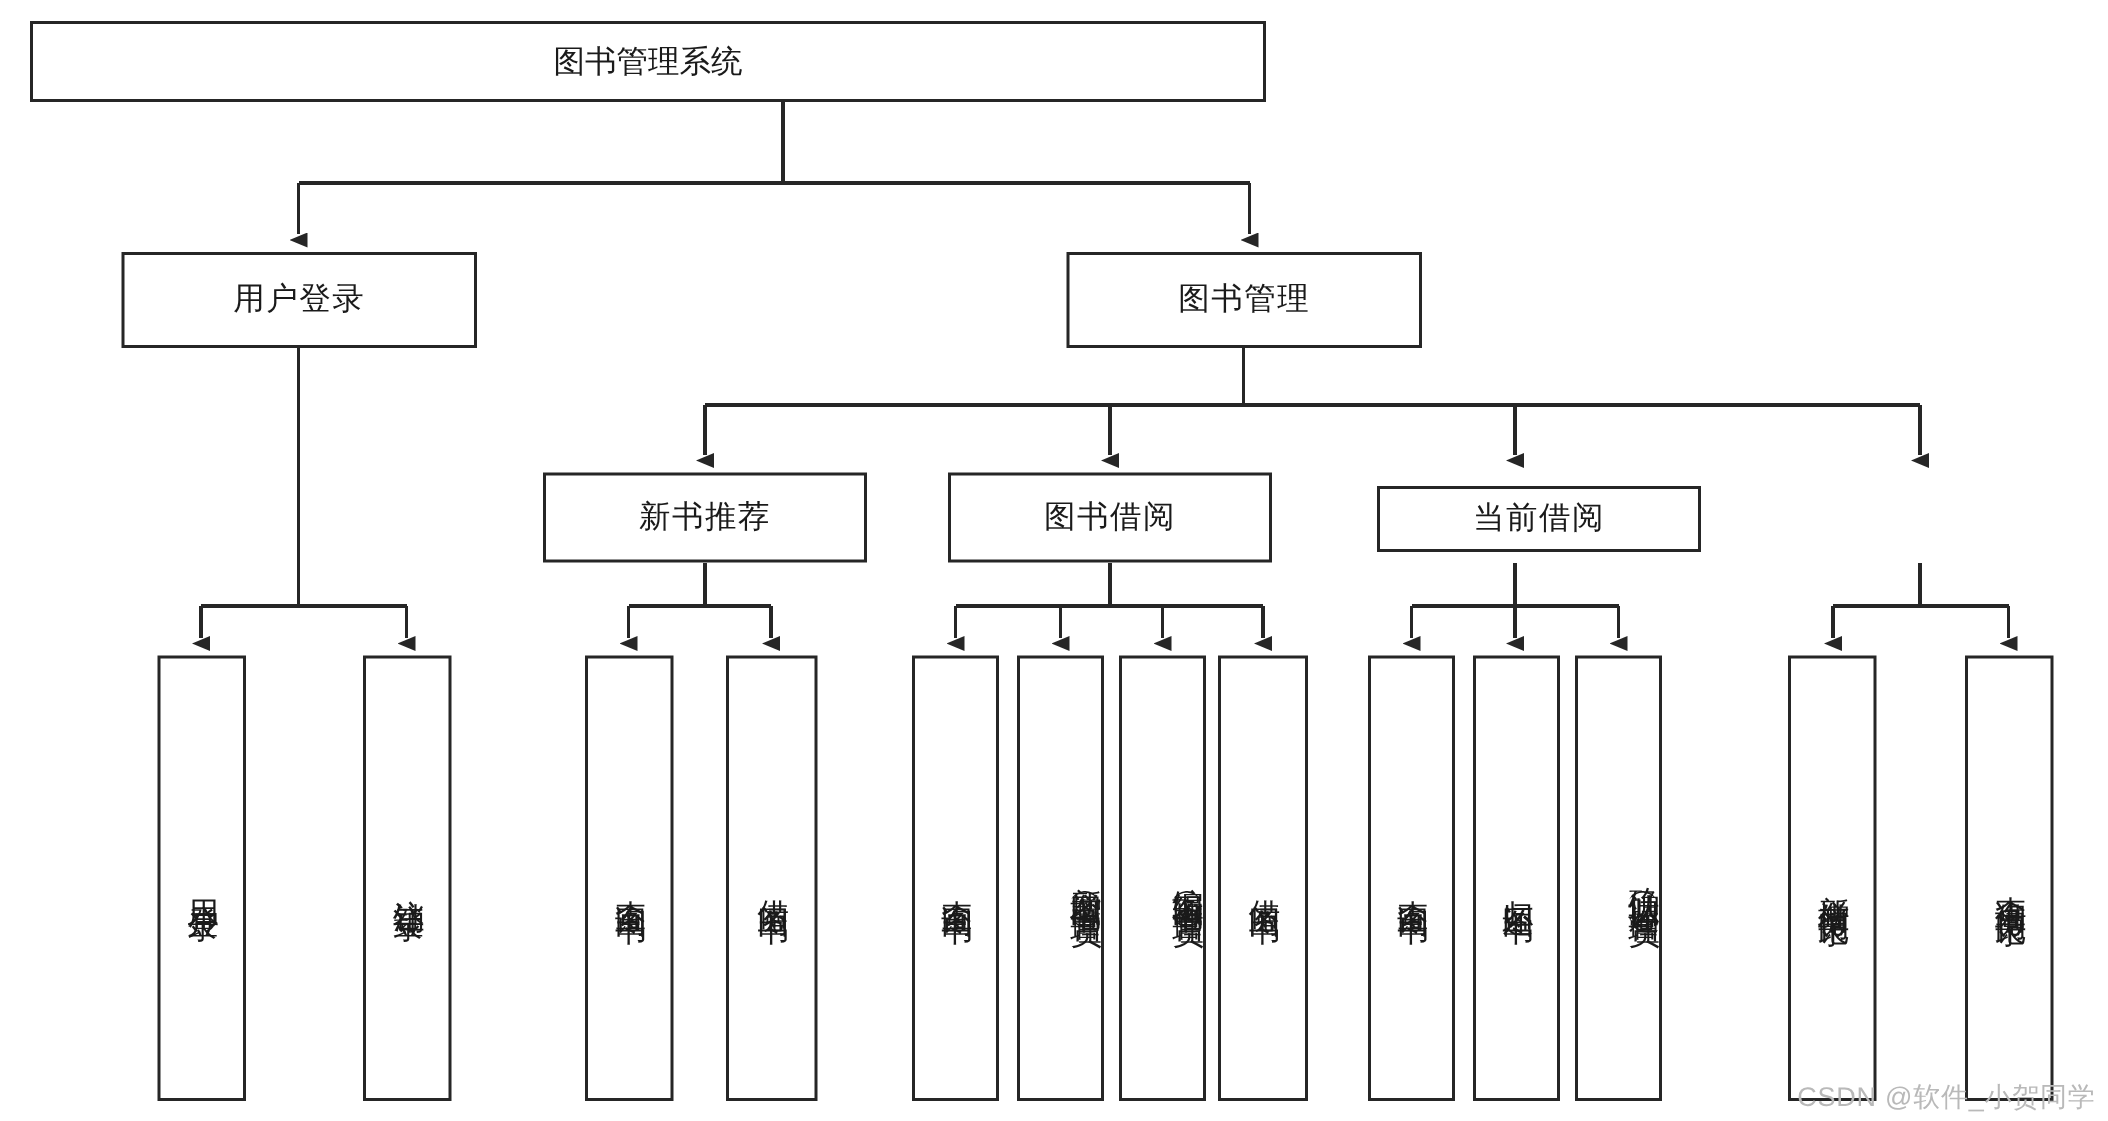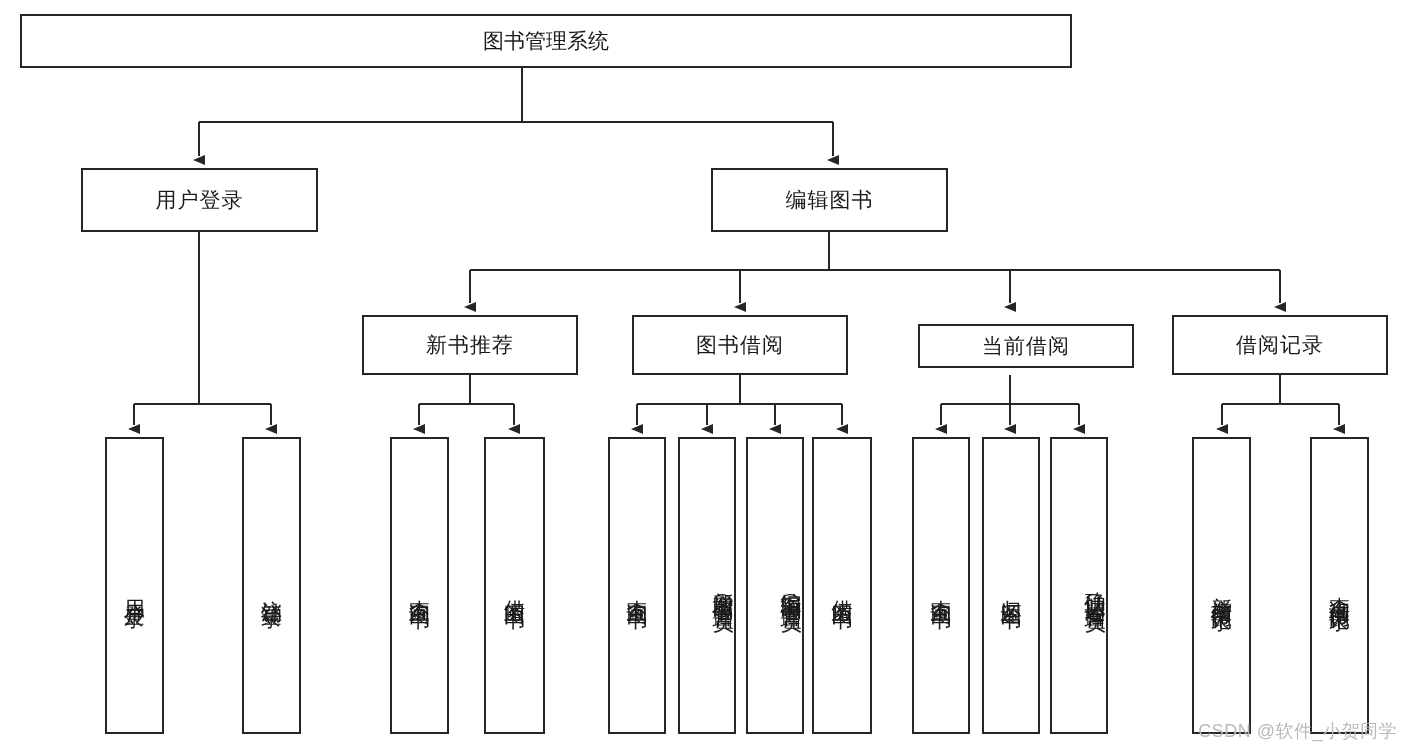--- a/index.html
+++ b/index.html
@@ -91,29 +91,28 @@
       <path d="M1010,404 L1010,425" marker-end="url(#arrow)"></path>
       <path d="M1079,404 L1079,425" marker-end="url(#arrow)"></path>
 
       <path d="M1280,375 L1280,404"></path>
       <path d="M1222,404 L1339,404"></path>
       <path d="M1222,404 L1222,425" marker-end="url(#arrow)"></path>
       <path d="M1339,404 L1339,425" marker-end="url(#arrow)"></path>
     </g>
   </svg>
 
-  <div class="node root" style="left:20px;top:14px;width:1052px;height:54px;text-align:center;">图书管理系统</div>
+  <div class="node root" style="left:20px;top:14px;width:824px;height:54px;text-align:center;">图书管理系统</div>
 
   <div class="node h" style="left:81px;top:168px;width:237px;height:64px;">用户登录</div>
-  <div class="node h" style="left:711px;top:168px;width:237px;height:64px;">编辑图书</div>
+  <div class="node h" style="left:711px;top:168px;width:237px;height:64px;">图书管理</div>
 
   <div class="node h" style="left:632px;top:315px;width:216px;height:60px;">图书借阅</div>
   <div class="node h" style="left:362px;top:315px;width:216px;height:60px;">新书推荐</div>
   <div class="node h" style="left:902px;top:324px;width:216px;height:44px;margin-left:16px;">当前借阅</div>
-  <div class="node h" style="left:1172px;top:315px;width:216px;height:60px;">借阅记录</div>
 
   <div class="node leaf centered" style="left:105px;top:437px;width:59px;height:297px;">用户登录</div>
   <div class="node leaf centered" style="left:242px;top:437px;width:59px;height:297px;">注销登录</div>
 
   <div class="node leaf centered" style="left:390px;top:437px;width:59px;height:297px;">查询图书</div>
   <div class="node leaf centered" style="left:484px;top:437px;width:61px;height:297px;">借阅图书</div>
 
   <div class="node leaf centered" style="left:608px;top:437px;width:58px;height:297px;">查询图书</div>
   <div class="node leaf" style="left:678px;top:437px;width:58px;height:297px;">新增图书（管理员）</div>
   <div class="node leaf" style="left:746px;top:437px;width:58px;height:297px;">编辑图书（管理员）</div>

